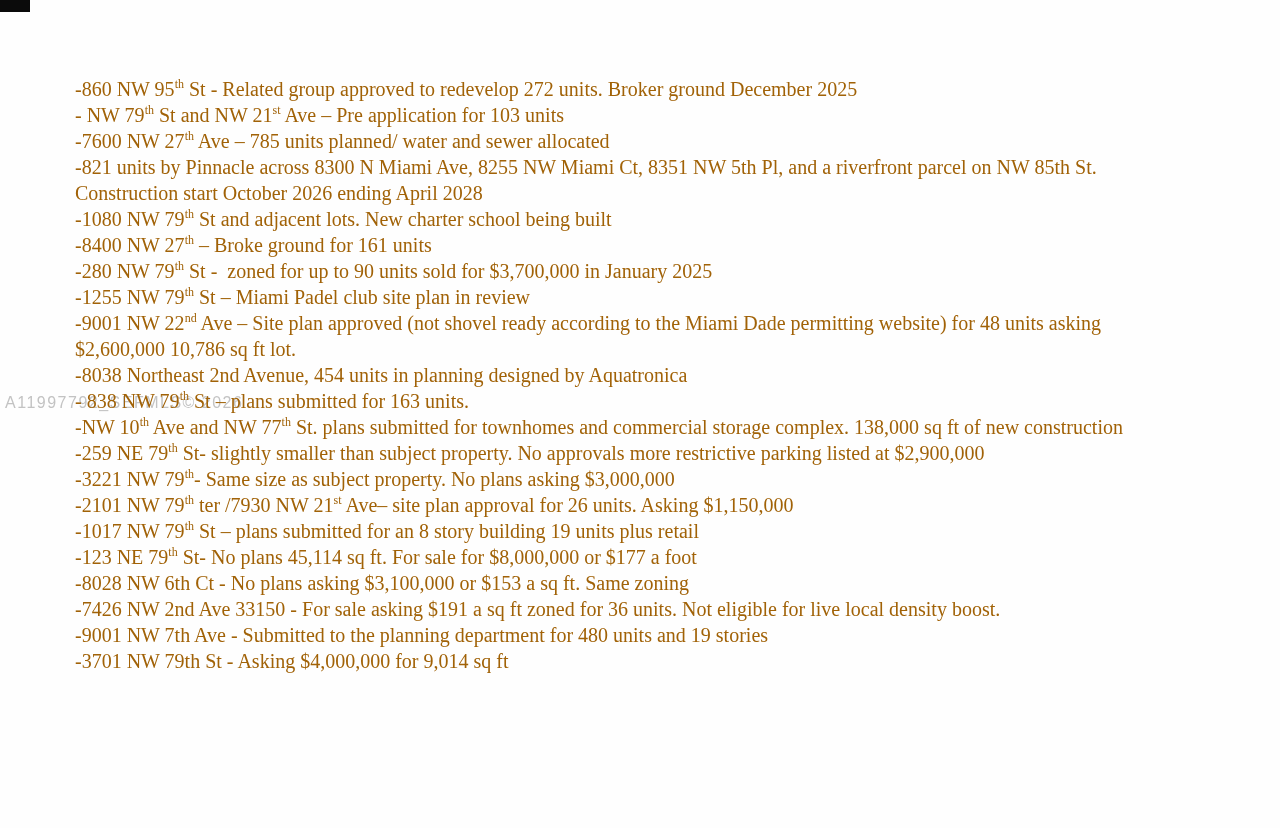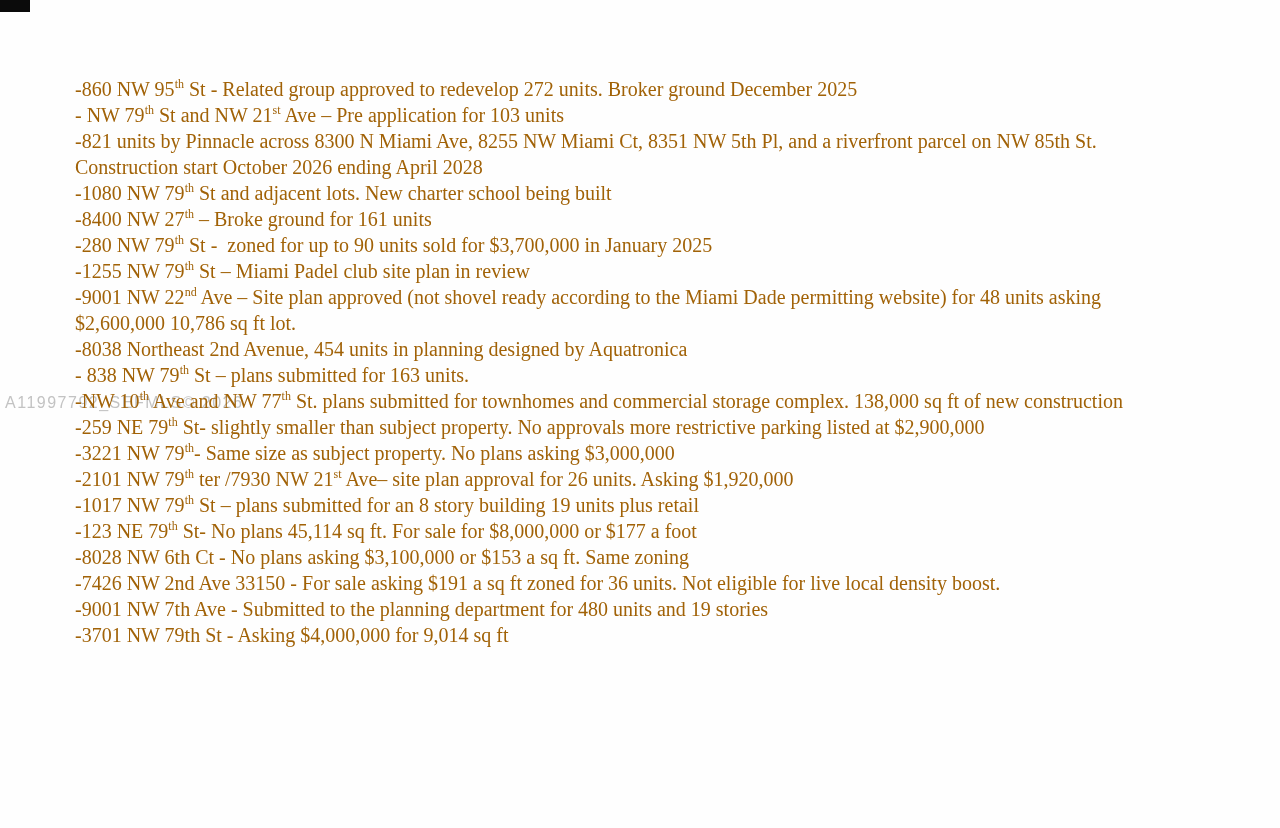--- a/index.html
+++ b/index.html
@@ -51,33 +51,34 @@
 </head>
 <body>
 
 <div class="corner-mark"></div>
 
 <div class="watermark">A11997792_SEFMLS© 2026</div>
 
 <div class="text-block">
     <div class="line"><span>-860 NW 95</span><sup>th</sup><span> St - Related group approved to redevelop 272 units. Broker ground December 2025</span></div>
     <div class="line"><span>- NW 79</span><sup>th</sup><span> St and NW 21</span><sup>st</sup><span> Ave – Pre application for 103 units</span></div>
+    <div class="line"><span>-7600 NW 27</span><sup>th</sup><span> Ave – 785 units planned/ water and sewer allocated</span></div>
     <div class="line"><span>-821 units by Pinnacle across 8300 N Miami Ave, 8255 NW Miami Ct, 8351 NW 5th Pl, and a riverfront parcel on NW 85th St.</span></div>
     <div class="line"><span>Construction start October 2026 ending April 2028</span></div>
     <div class="line"><span>-1080 NW 79</span><sup>th</sup><span> St and adjacent lots. New charter school being built</span></div>
     <div class="line"><span>-8400 NW 27</span><sup>th</sup><span> – Broke ground for 161 units</span></div>
     <div class="line"><span>-280 NW 79</span><sup>th</sup><span> St -  zoned for up to 90 units sold for $3,700,000 in January 2025</span></div>
     <div class="line"><span>-1255 NW 79</span><sup>th</sup><span> St – Miami Padel club site plan in review</span></div>
     <div class="line"><span>-9001 NW 22</span><sup>nd</sup><span> Ave – Site plan approved (not shovel ready according to the Miami Dade permitting website) for 48 units asking</span></div>
     <div class="line"><span>$2,600,000 10,786 sq ft lot.</span></div>
     <div class="line"><span>-8038 Northeast 2nd Avenue, 454 units in planning designed by Aquatronica</span></div>
     <div class="line"><span>- 838 NW 79</span><sup>th</sup><span> St – plans submitted for 163 units.</span></div>
     <div class="line"><span>-NW 10</span><sup>th</sup><span> Ave and NW 77</span><sup>th</sup><span> St. plans submitted for townhomes and commercial storage complex. 138,000 sq ft of new construction</span></div>
     <div class="line"><span>-259 NE 79</span><sup>th</sup><span> St- slightly smaller than subject property. No approvals more restrictive parking listed at $2,900,000</span></div>
     <div class="line"><span>-3221 NW 79</span><sup>th</sup><span>- Same size as subject property. No plans asking $3,000,000</span></div>
-    <div class="line"><span>-2101 NW 79</span><sup>th</sup><span> ter /7930 NW 21</span><sup>st</sup><span> Ave– site plan approval for 26 units. Asking $1,920,000</span></div>
+    <div class="line"><span>-2101 NW 79</span><sup>th</sup><span> ter /7930 NW 21</span><sup>st</sup><span> Ave– site plan approval for 26 units. Asking $1,150,000</span></div>
     <div class="line"><span>-1017 NW 79</span><sup>th</sup><span> St – plans submitted for an 8 story building 19 units plus retail</span></div>
     <div class="line"><span>-123 NE 79</span><sup>th</sup><span> St- No plans 45,114 sq ft. For sale for $8,000,000 or $177 a foot</span></div>
     <div class="line"><span>-8028 NW 6th Ct - No plans asking $3,100,000 or $153 a sq ft. Same zoning</span></div>
     <div class="line"><span>-7426 NW 2nd Ave 33150 - For sale asking $191 a sq ft zoned for 36 units. Not eligible for live local density boost.</span></div>
     <div class="line"><span>-9001 NW 7th Ave - Submitted to the planning department for 480 units and 19 stories</span></div>
     <div class="line"><span>-3701 NW 79th St - Asking $4,000,000 for 9,014 sq ft</span></div>
   </div>
 
 </body></html>

